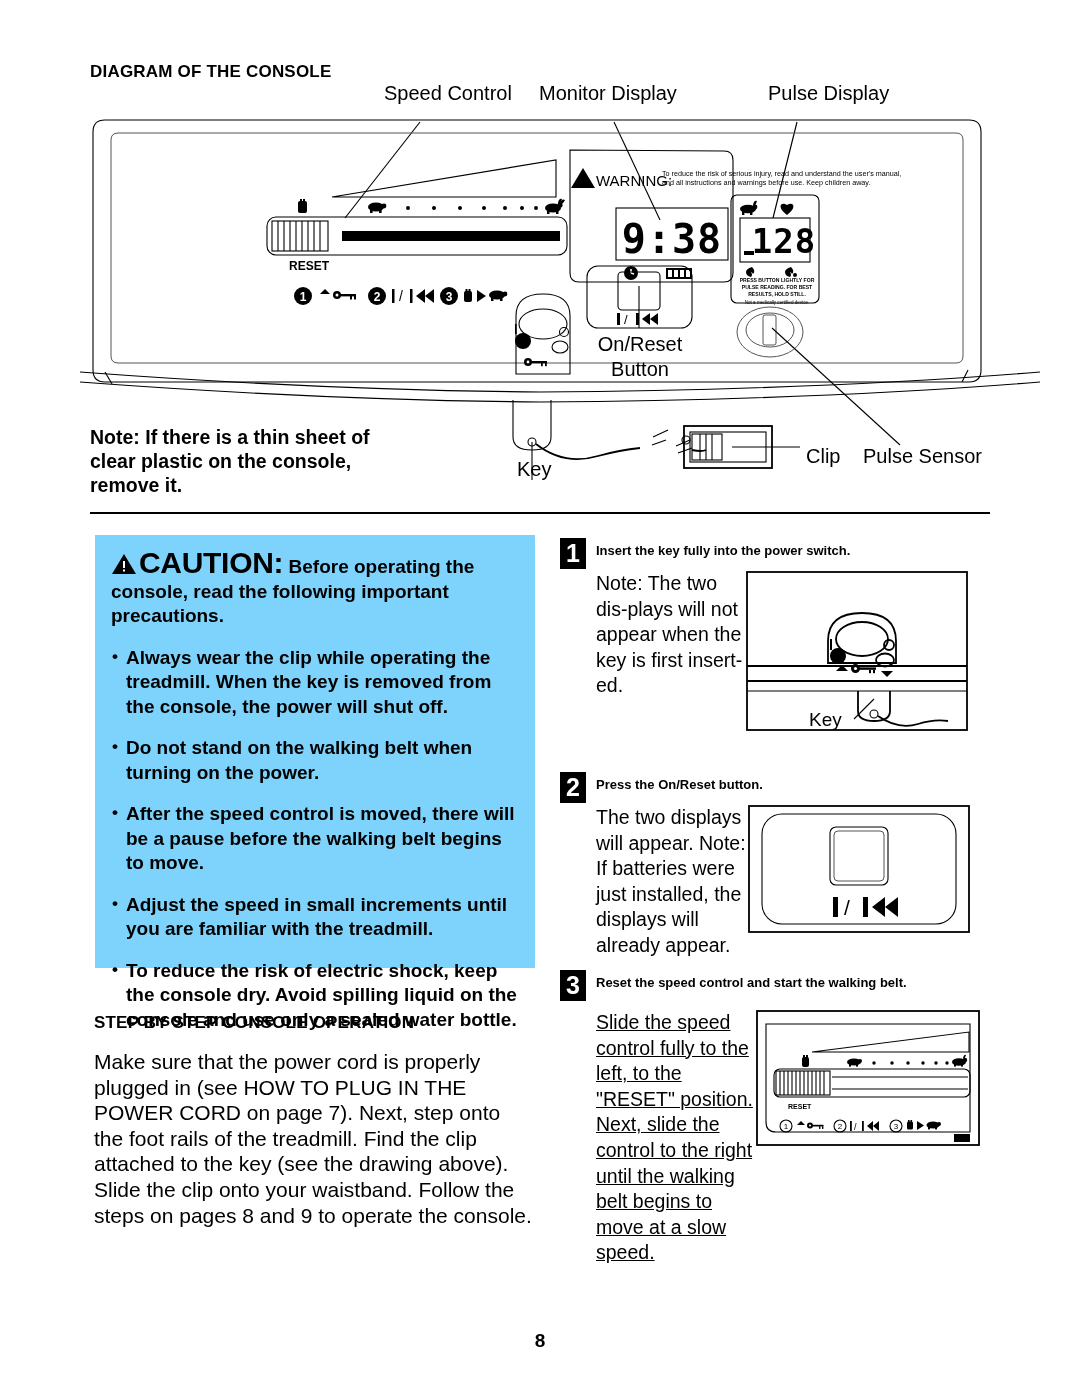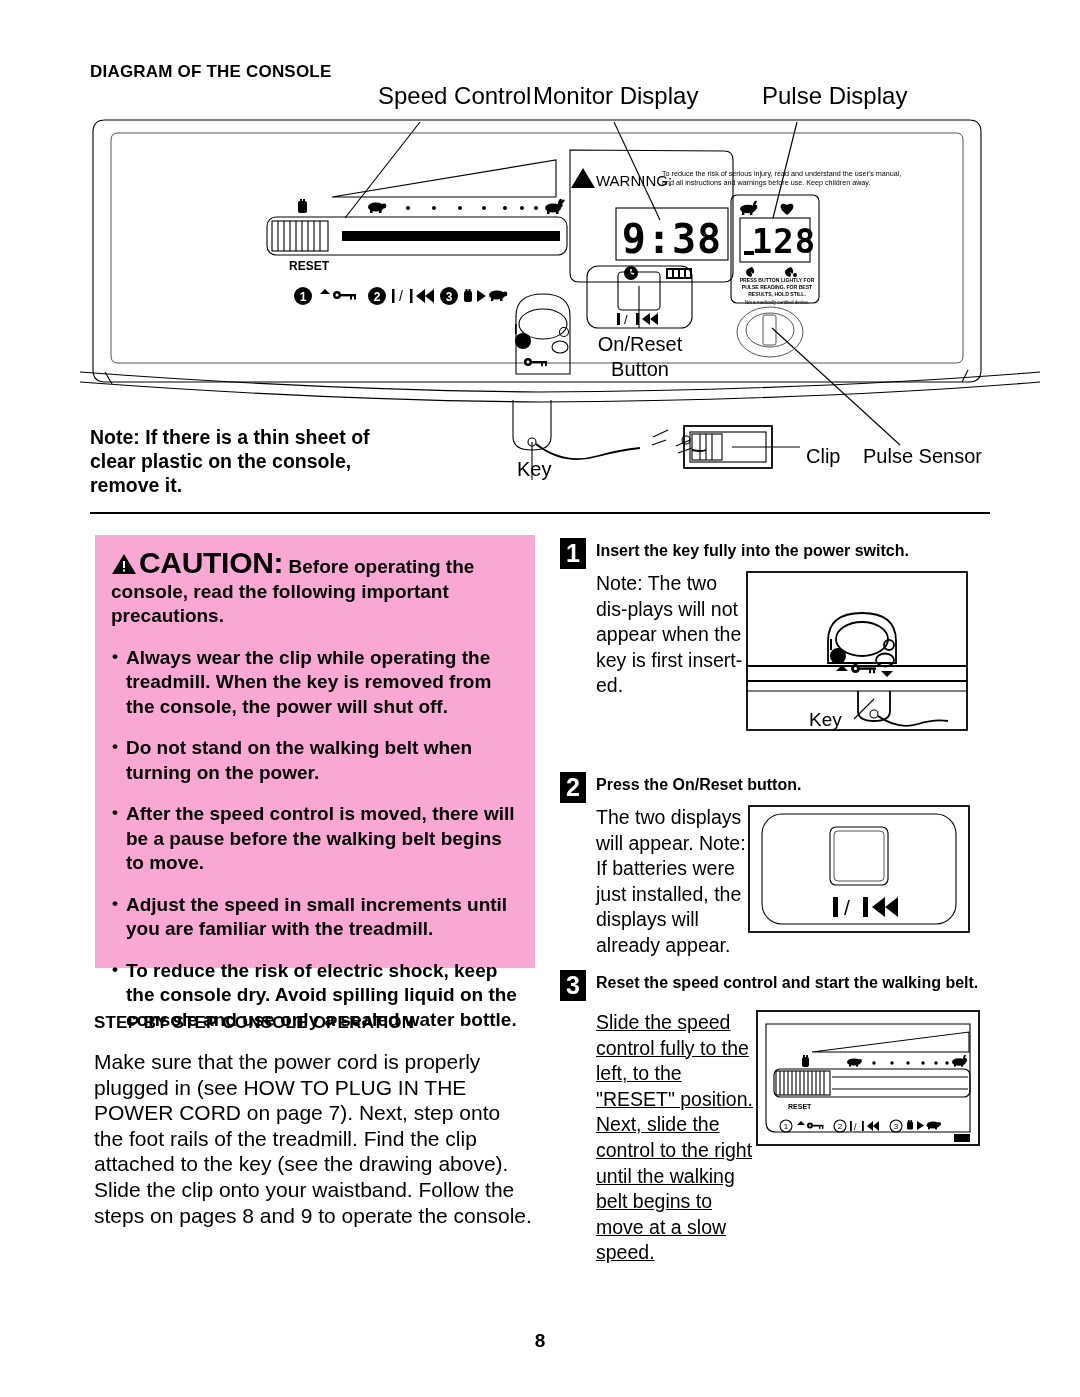--- a/index.html
+++ b/index.html
@@ -14,21 +14,21 @@
   }
   .page { position:absolute; left:0; top:0; width:1080px; height:1397px;padding-left:44px; }
 
   
   .h-sec { font-size:17px; font-weight:bold; letter-spacing:0.2px; }
 
   
   #diagram-heading { position:absolute; left:90px; top:62px; }
 
   
-  .callout { position:absolute; font-size:24px; white-space:nowrap; }
+  .callout { position:absolute; font-size:20px; white-space:nowrap;margin-left:6px; }
   #lbl-speed-control { left:378px; top:82px; }
   #lbl-monitor-display { left:533px; top:82px; }
   #lbl-pulse-display { left:762px; top:82px; }
   #lbl-onreset { position:absolute; left:597px; top:332px; font-size:20px; text-align:center; width:86px; line-height:25px;}
   #lbl-key-main { position:absolute; left:517px; top:458px; font-size:20px; }
   #lbl-clip { position:absolute; left:806px; top:445px; font-size:20px; }
   #lbl-pulse-sensor { position:absolute; left:863px; top:445px; font-size:20px; }
 
   
   #console-diagram { position:absolute; left:0px; top:100px; }
@@ -37,21 +37,21 @@
   #console-note { position:absolute; left:90px; top:425px; width:330px;
                   font-size:19.5px; font-weight:bold; line-height:24px; }
 
   
   #section-divider { position:absolute; left:90px; top:512px; width:900px;
                      height:2px; background:#000; }
 
   
   #caution-box {
     position:absolute; left:95px; top:535px; width:440px; height:433px;
-    background:#f9a8d4;
+    background:#7dd3fc;
     padding:16px 18px 10px 16px;
   }
   #caution-head { font-size:19px; font-weight:bold; line-height:24.5px; }
   #caution-head .big { font-size:30px; letter-spacing:-0.3px; }
   .tri-icon { display:inline-block; vertical-align:-2px; margin-right:2px; }
   .caution-list { margin:0; padding:0; list-style:none; }
   .caution-list li {
     font-size:19px; font-weight:bold; line-height:24.5px;
     margin-top:17px; padding-left:15px; position:relative;
   }
@@ -68,21 +68,21 @@
   .step { position:absolute; left:560px; width:432px; }
   #step-1 { top:538px; }
   #step-2 { top:772px; }
   #step-3 { top:970px; }
   .step-num {
     position:absolute; left:0; top:0; width:26px; height:31px;
     background:#000; color:#fff; font-size:25px; font-weight:bold;
     text-align:center; line-height:31px;
   }
   .step-title {
-    margin-left:36px; font-size:16px; font-weight:bold; line-height:23px;
+    margin-left:36px; font-size:13px; font-weight:bold; line-height:23px;
     padding-top:1px;
   }
   .step-body { position:relative; margin-top:9px; }
   .step-text {
     float:left; margin-left:36px; font-size:19.5px; line-height:25.6px;
   }
   .step-fig { float:left; }
   .step-clear { clear:both; }
 
   

